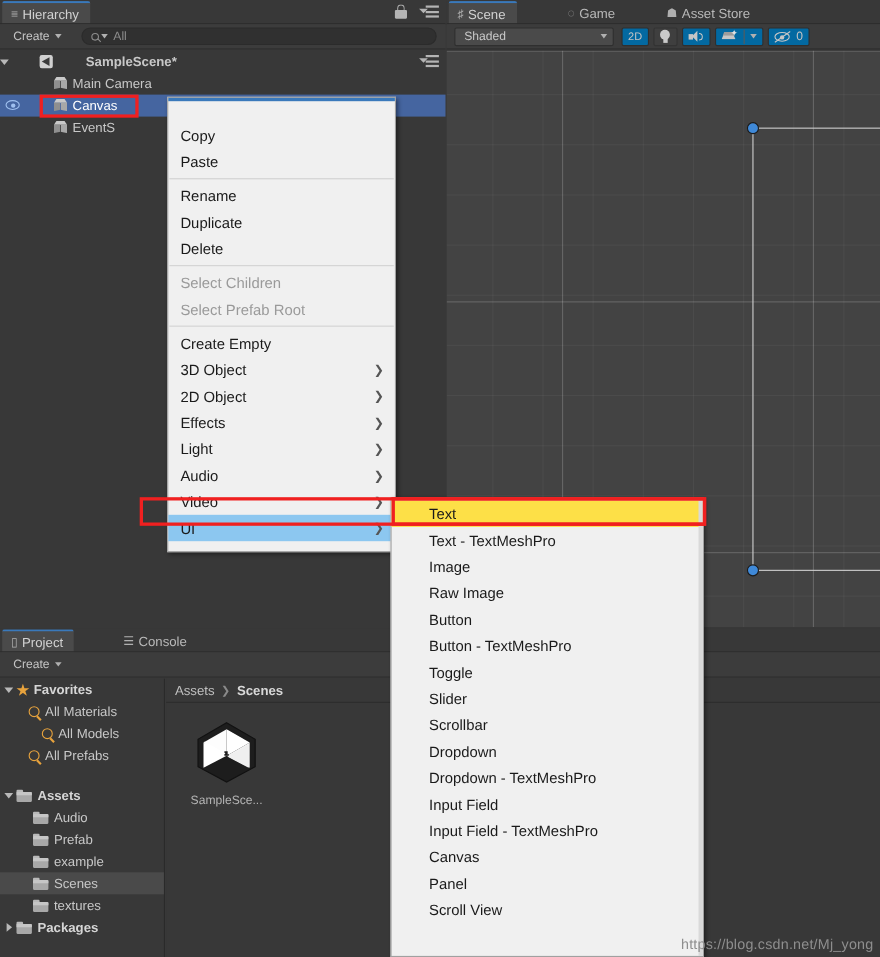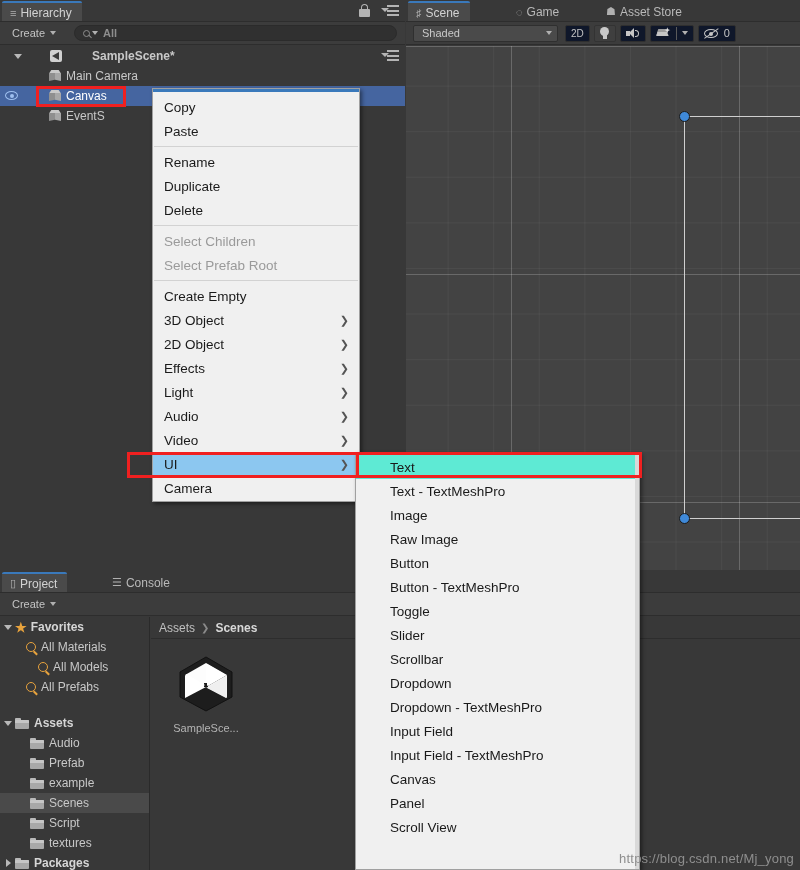--- a/index.html
+++ b/index.html
@@ -82,21 +82,21 @@
     font-size: 11px; color: #c4c4c4;
   }
   .caret-dn {
     width:0;height:0;border-left:3px solid transparent;border-right:3px solid transparent;
     border-top:4px solid #b0b0b0; display:inline-block;
   }
   .searchfield {
     flex: 1; height: 16px; margin: 0 8px 0 12px;
     background: #303030; border: 1px solid #2b2b2b; border-radius: 8px;
     display: flex; align-items: center; gap: 2px; padding: 0 8px;
-    font-size: 11px; color: #8d8d8d; font-weight: bold;
+    font-size: 11px; color: #8d8d8d;
   }
   .mag {
     width: 7px; height: 7px; border: 1.4px solid #8d8d8d; border-radius: 50%;
     position: relative; display: inline-block;
   }
   .mag::after {
     content:''; position:absolute; right:-3px; bottom:-2px;
     width:4px;height:1.4px;background:#8d8d8d;transform:rotate(45deg);
   }
 
@@ -166,21 +166,21 @@
     display:flex; align-items:center; gap:1px;
   }
   .shaded-dd {
     width: 145px; height: 17px; margin-left: 7px;
     background:#4a4a4a; border:1px solid #2f2f2f; border-radius:2px;
     display:flex; align-items:center; justify-content:space-between;
     padding: 0 5px 0 8px; font-size:11px; color:#c9c9c9;gap:36px;
   }
   .tb-btn {
     height:17px; min-width:22px; padding:0 5px; margin-left:3px;
-    background:#0f172a; border:1px solid #2f2f2f; border-radius:2px;
+    background:#0369a1; border:1px solid #2f2f2f; border-radius:2px;
     display:flex;align-items:center;justify-content:center;gap:3px;
     font-size:10px;color:#c4c4c4;
   }
   .tb-btn.flat { background:#3f3f3f; border-color:#333; }
   .bulb {
     width:9px;height:12px;position:relative;
   }
   .bulb .glass{position:absolute;left:0;top:0;width:9px;height:9px;border-radius:50%;background:#c9c9c9;}
   .bulb .base{position:absolute;left:2.5px;top:8px;width:4px;height:4px;background:#c9c9c9;}
   .spk { width:14px;height:11px;position:relative;}
@@ -304,21 +304,21 @@
   #sub-menu {
     left:355px; top:452px; width:285px; height:418px;
     background:#f0f0f0; border:1px solid #a0a0a0;
     box-shadow: 2px 2px 4px rgba(0,0,0,.45);
     z-index: 45;
   }
   .smi {
     height:24px; display:flex; align-items:center;
     padding-left:34px; font-size:13.5px; color:#1a1a1a;
   }
-  .smi.hl { background:#5eead4; }
+  .smi.hl { background:#fde047; }
   #sub-menu .rightedge {
     position:absolute;right:0;top:0;width:4px;height:100%;background:#d9d9d9;
   }
 
   
   .redbox { border: 3px solid #f02020; z-index: 60; pointer-events:none; }
 
   
   #watermark {
     right:6px; bottom:4px; font-size:13px; color:#8e8e8e; z-index:70;
@@ -357,21 +357,21 @@
       </div>
       <div class="searchfield">
         <span class="mag"></span>
         <span class="caret-dn" style="margin-right:3px;"></span>
         <span>All</span>
       </div>
     </div>
 
     <div id="hier-list">
 
-      <div class="hrow" style="padding-left:14px;gap:24px;">
+      <div class="hrow" style="gap:24px;">
         <span class="foldout"></span>
         <span class="scene-icon">
             <span class="sq"></span>
             <span class="tri"></span>
           </span>
         <span style="font-weight:bold;">SampleScene*</span>
         <span class="menu-burger row-burger">
           <span class="caret"></span>
             <i></i>
             <i></i>
@@ -561,28 +561,20 @@
             </span>
           <span>example</span>
         </div>
         <div class="prow selected" style="padding-left:30px;">
           <span class="folder">
               <span class="tabf"></span>
               <span class="bodyf"></span>
               <span class="shine"></span>
             </span>
           <span>Scenes</span>
-        </div>
-        <div class="prow" style="padding-left:30px;">
-          <span class="folder">
-              <span class="tabf"></span>
-              <span class="bodyf"></span>
-              <span class="shine"></span>
-            </span>
-          <span>Script</span>
         </div>
         <div class="prow" style="padding-left:30px;">
           <span class="folder">
               <span class="tabf"></span>
               <span class="bodyf"></span>
               <span class="shine"></span>
             </span>
           <span>textures</span>
         </div>
         <div class="prow bold">
@@ -621,21 +613,21 @@
             </div>
             <div class="asset-label">SampleSce...</div>
           </div>
         </div>
       </div>
     </div>
   </div>
 
   <div id="ctx-menu" class="abs nosel">
     <div class="topline"></div>
-    <div style="padding-top:6px;">
+    <div style="padding-top:22px;">
       <div class="mi">
         <span>Copy</span>
       </div>
       <div class="mi">
         <span>Paste</span>
       </div>
       <div class="msep"></div>
       <div class="mi">
         <span>Rename</span>
       </div>
@@ -676,23 +668,20 @@
         <span>Audio</span>
         <span class="arrow">❯</span>
       </div>
       <div class="mi">
         <span>Video</span>
         <span class="arrow">❯</span>
       </div>
       <div class="mi hl">
         <span>UI</span>
         <span class="arrow">❯</span>
-      </div>
-      <div class="mi">
-        <span>Camera</span>
       </div>
     </div>
   </div>
 
   <div id="sub-menu" class="abs nosel">
     <div class="rightedge"></div>
     <div style="padding-top:2px;">
       <div class="smi hl">
           <span>Text</span>
         </div>

